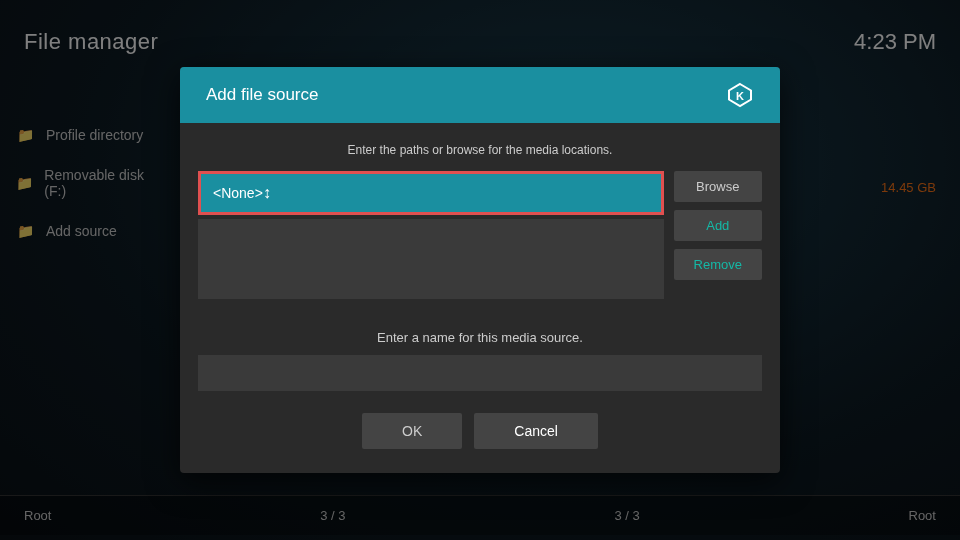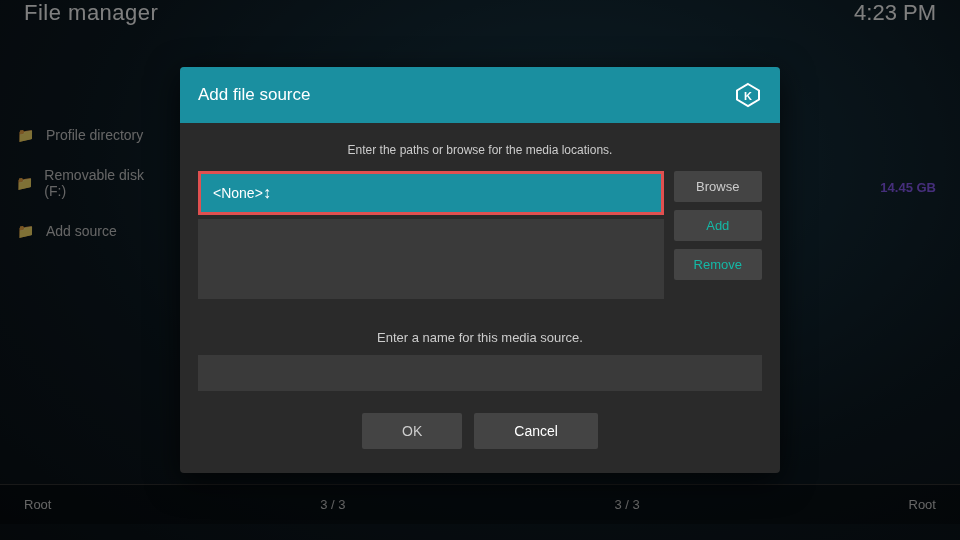--- a/index.html
+++ b/index.html
@@ -22,21 +22,21 @@
     }
 
     
     .topbar {
       position: absolute;
       top: 0;
       left: 0;
       right: 0;
       height: 55px;
       display: flex;
-      align-items: flex-start;
+      align-items: flex-end;
       justify-content: space-between;
       padding: 0 24px;
       z-index: 10;
     }
 
     .topbar-title {
       color: #fff;
       font-size: 22px;
       font-weight: 300;
       letter-spacing: 0.5px;
@@ -75,21 +75,21 @@
       display: inline-flex;
       align-items: center;
       justify-content: center;
       color: #aaa;
       font-size: 14px;
     }
 
     
     .bottombar {
       position: absolute;
-      bottom: 16px;
+      bottom: 5px;
       left: 0;
       right: 0;
       height: 40px;
       display: flex;
       align-items: center;
       justify-content: space-between;
       padding: 0 24px;
       z-index: 10;
       border-top: 1px solid #333;
       background: rgba(0,0,0,0.3);
@@ -99,24 +99,23 @@
     .bottombar-text {
       color: #ccc;
       font-size: 13px;
     }
 
     
     .right-info {
       position: absolute;
       right: 24px;
       top: 180px;
-      color: #8b5cf6;
+      color: #f97316;
       font-size: 13px;
       z-index: 5;
-      font-weight: bold;
     }
 
     
     .dialog-overlay {
       position: absolute;
       inset: 0;
       background: rgba(0,0,0,0.5);
       z-index: 20;
       display: flex;
       align-items: center;
@@ -126,21 +125,21 @@
     .dialog {
       width: 600px;
       background: #2a2a2a;
       border-radius: 4px;
       overflow: hidden;
       box-shadow: 0 8px 32px rgba(0,0,0,0.7);
     }
 
     .dialog-header {
       background: #1a8fa0;
-      padding: 14px 18px;
+      padding: 14px 26px;
       display: flex;
       align-items: center;
       justify-content: space-between;
     }
 
     .dialog-title {
       color: #fff;
       font-size: 17px;
       font-weight: 400;
     }

